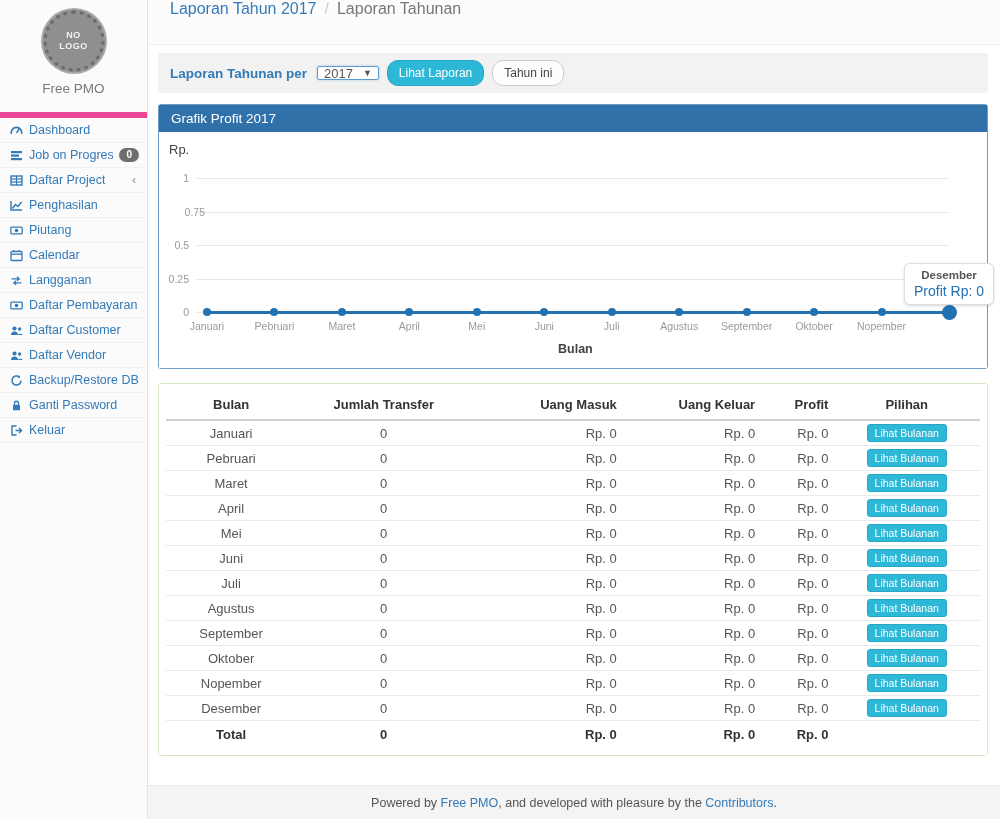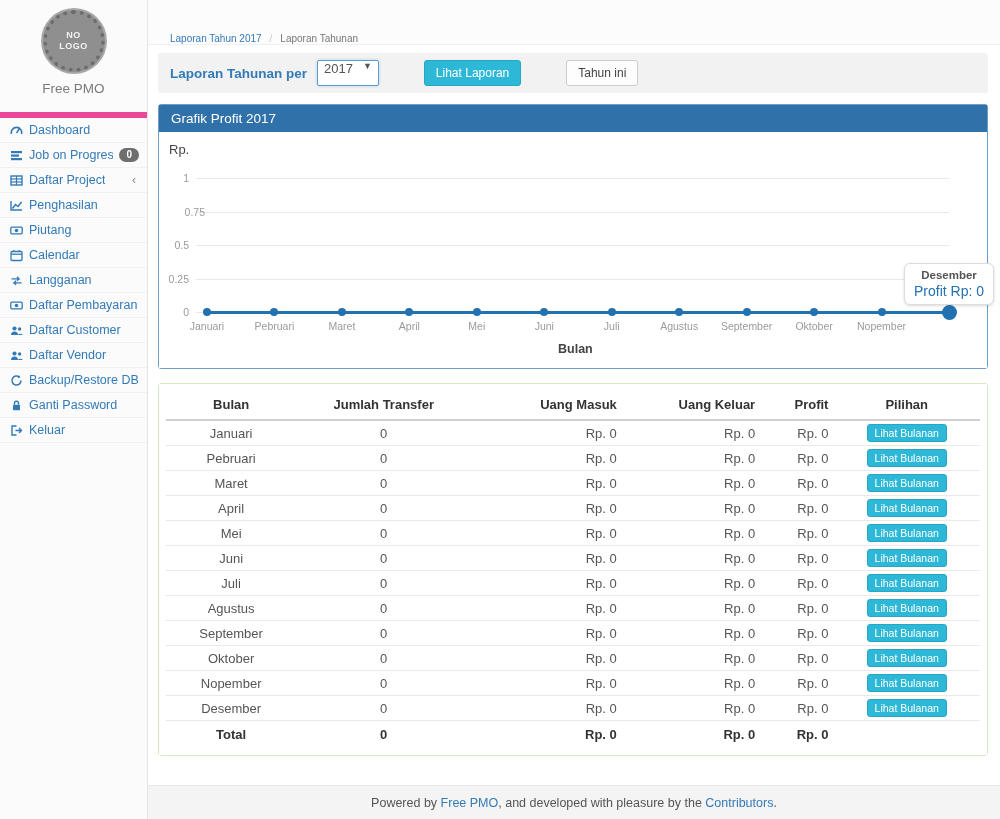--- a/index.html
+++ b/index.html
@@ -21,35 +21,35 @@
   .nav-item .ico { width:14px; height:13px; display:inline-flex; align-items:center; justify-content:center; flex:0 0 14px; }
   .nav-item svg { display:block; }
   .nav-item .lbl { white-space:nowrap; overflow:hidden; }
   .badge { margin-left:auto; background:#6e6e6e; color:#fff; font-size:10px; font-weight:bold;
            border-radius:9px; padding:2px 7px; line-height:10px; }
   .chev { margin-left:auto; color:#8a8a8a; font-size:12px; padding-right:3px; }
 
   
   .main { flex:1; display:flex; flex-direction:column; background:#fff; position:relative; }
   .topbar { height:45px; background:#fcfcfc; border-bottom:1px solid #f0f0f0;
-            display:flex; align-items:flex-end; padding:0 14px 0 22px; font-size:10px; }
+            display:flex; align-items:flex-start; padding:0 14px 0 22px; font-size:16px; }
   .crumb-link { color:#337ab7; cursor:pointer; text-decoration:none; }
   .crumb-sep { color:#ccc; margin:0 8px; }
   .crumb-cur { color:#777; }
 
   .content { padding:8px 12px 0 10px; flex:1; }
 
   .toolbar { background:#f2f2f2; border-radius:3px; height:40px; display:flex; align-items:center;
              padding:0 12px; gap:8px; }
   .toolbar-label { color:#337ab7; font-weight:bold; font-size:13.5px; margin-right:2px; }
-  .year-select { height:26px; border:1px solid #5b9bd1; border-radius:2px; background:#fff; color:#555;
-                 font-size:13px; padding:0 6px; display:flex; align-items:flex-start; gap:10px; cursor:pointer;
+  .year-select { height:14px; border:1px solid #5b9bd1; border-radius:2px; background:#fff; color:#555;
+                 font-size:13px; padding:0 6px; display:flex; align-items:center; gap:10px; cursor:pointer;
                  box-shadow:0 0 3px rgba(91,155,209,.4); }
   .year-select .caret { font-size:9px; color:#555; }
-  .btn { border-radius:3px; font-size:12px; padding:5px 11px; cursor:pointer; border:1px solid transparent;margin-left:37px; }
+  .btn { border-radius:11px; font-size:12px; padding:5px 11px; cursor:pointer; border:1px solid transparent; }
   .btn-cyan { background:#2eb8d8; border-color:#28a7c5; color:#fff; }
   .btn-default { background:#fdfdfd; border-color:#ccc; color:#444; }
 
   
   .panel { border-radius:3px; margin-top:11px; }
   .panel-primary { border:1px solid #6d9dc6; }
   .panel-primary .panel-heading { background:#3071a9; color:#fff; font-size:13.5px; padding:6px 12px; height:27px; }
   .chart-body { position:relative; height:236px; background:#fff; }
   .y-axis-title { position:absolute; left:10px; top:10px; font-weight:normal; color:#444; font-size:13px; }
   .gridline { position:absolute; left:37px; width:753px; height:1px; background:#e9e9e9; }

